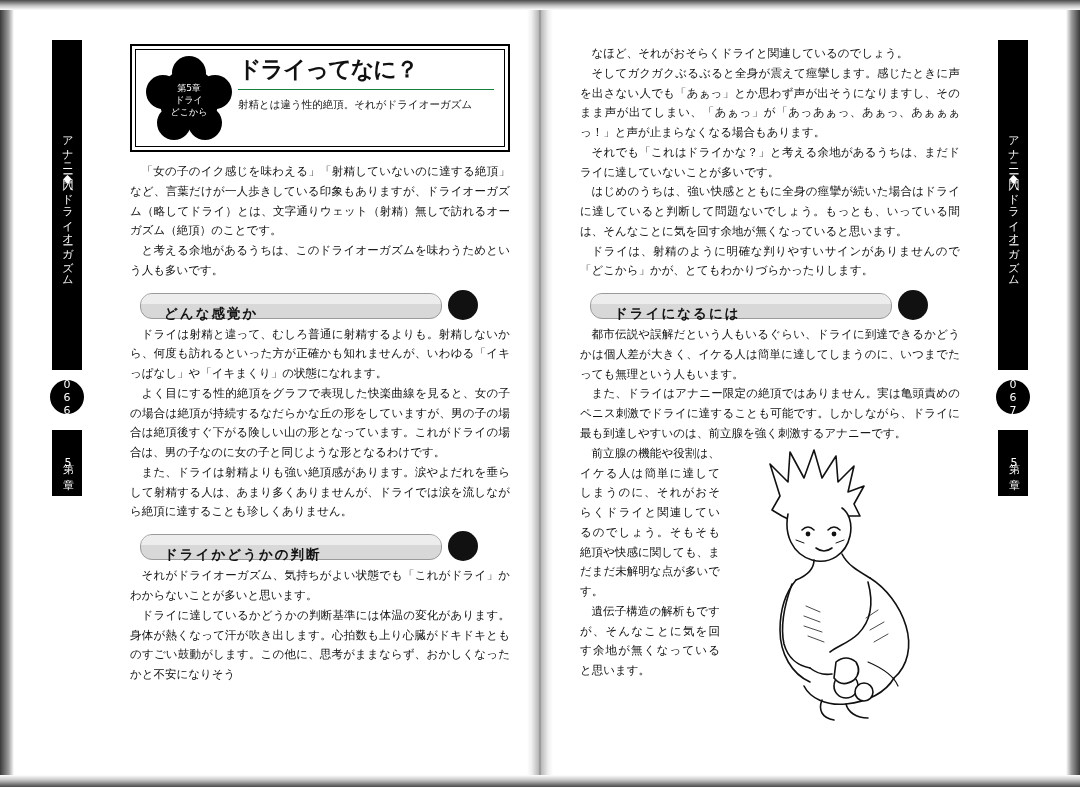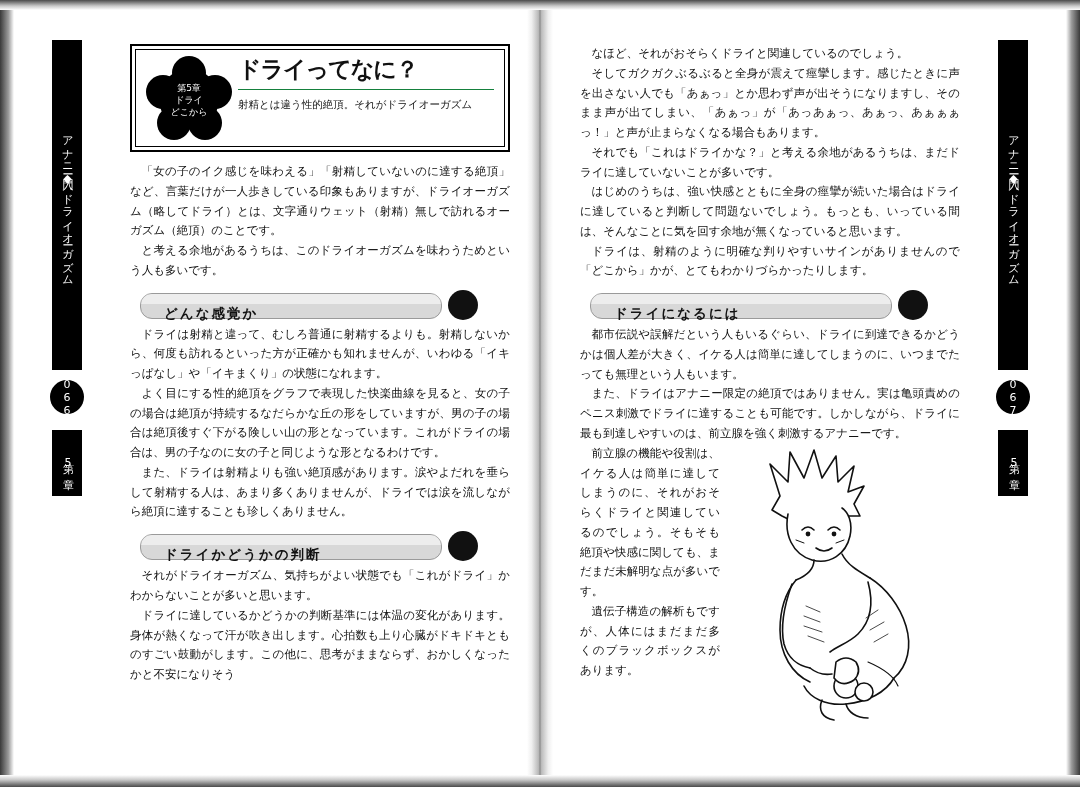--- a/index.html
+++ b/index.html
@@ -316,21 +316,21 @@
 
       <div class="sub-head wide">
         <div class="bar"></div>
         <div class="dot"></div>
         <div class="txt">ドライになるには</div>
       </div>
 
       <p>都市伝説や誤解だという人もいるぐらい、ドライに到達できるかどうかは個人差が大きく、イケる人は簡単に達してしまうのに、いつまでたっても無理という人もいます。</p>
       <p>また、ドライはアナニー限定の絶頂ではありません。実は亀頭責めのペニス刺激でドライに達することも可能です。しかしながら、ドライに最も到達しやすいのは、前立腺を強く刺激するアナニーです。</p>
       <p class="narrow">前立腺の機能や役割は、イケる人は簡単に達してしまうのに、それがおそらくドライと関連しているのでしょう。そもそも絶頂や快感に関しても、まだまだ未解明な点が多いです。</p>
-      <p class="narrow">遺伝子構造の解析もですが、人体にはまだまだ多くのブラックボックスがあります。</p>
+      <p class="narrow">遺伝子構造の解析もですが、そんなことに気を回す余地が無くなっていると思います。</p>
     </div>
 
     <div class="illo">
       <svg width="240" height="300" viewBox="0 0 240 300">
         <g fill="none" stroke="#111" stroke-width="1.6" stroke-linecap="round" stroke-linejoin="round">
 
           <path d="M62 66 L52 34 L70 52 L72 22 L86 48 L96 20 L104 48 L118 26 L120 52 L136 36 L130 62
                    L146 56 L136 74 L142 86 L126 86 L118 96 L92 98 L76 92 L64 86 L54 80 Z" fill="#fff"></path>
 
           <path d="M70 84 C66 104, 74 124, 94 130 C112 135, 128 124, 132 106 C135 92, 130 82, 124 78" fill="#fff"></path>

